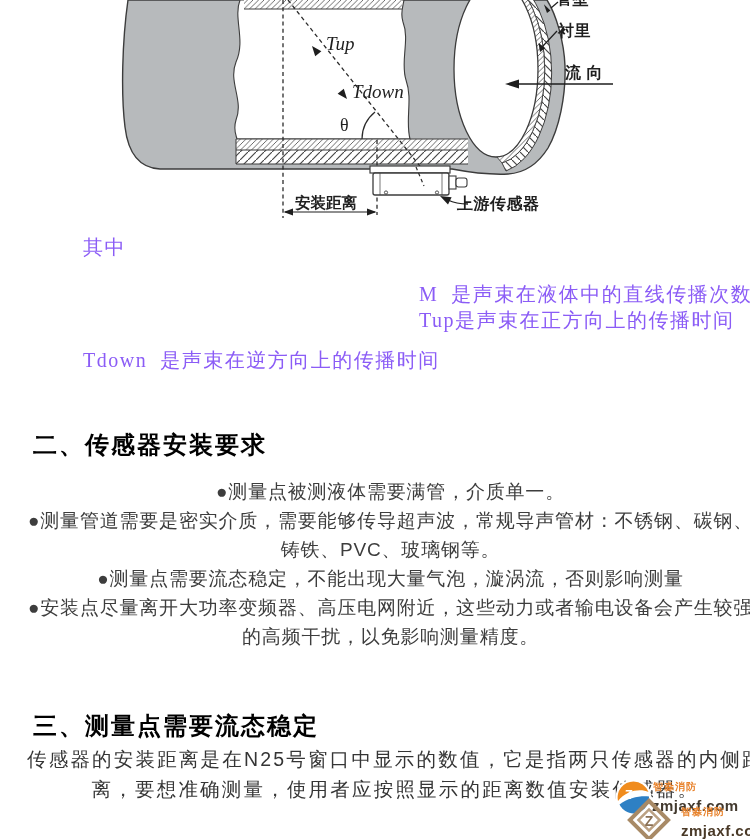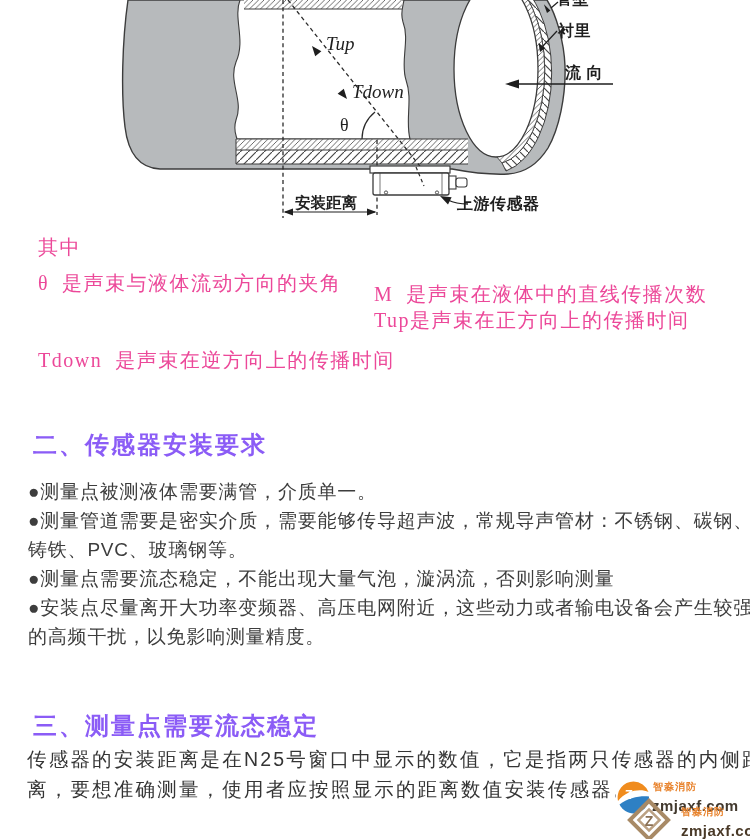--- a/index.html
+++ b/index.html
@@ -1,22 +1,22 @@
 <!DOCTYPE html>
 <html><head>
 <meta charset="utf-8">
 <style>
   html,body{margin:0;padding:0;background:#fff;}
   .page{position:relative;width:750px;height:839px;background:#ffffff;overflow:hidden;
-        font-family:"Liberation Sans","DejaVu Sans",sans-serif;}
+        font-family:"Liberation Sans","DejaVu Sans",sans-serif;text-align:center;}
   .abs{position:absolute;white-space:pre;}
   
-  .def{font-family:"Liberation Serif","DejaVu Serif",serif;font-size:20px;color:#ec4899;letter-spacing:1.5px;}
+  .def{font-family:"Liberation Serif","DejaVu Serif",serif;font-size:20px;color:#8b5cf6;letter-spacing:1.5px;margin-left:45px;}
   
-  .h2{font-size:24px;font-weight:bold;color:#8b5cf6;letter-spacing:2px;}
+  .h2{font-size:24px;font-weight:bold;color:#000000;letter-spacing:2px;}
   
   .bodyblock{position:absolute;left:28px;color:#3d3d3d;font-size:19px;line-height:29px;letter-spacing:0.8px;}
   .bodyblock div{white-space:pre;}
   .s3block{position:absolute;left:27px;color:#353535;font-size:19.5px;line-height:30px;letter-spacing:2.2px;}
   .s3block div{white-space:pre;}
   
   .dlabel{font-family:"Liberation Sans","DejaVu Sans",sans-serif;font-weight:bold;font-size:16px;fill:#1f1f1f;letter-spacing:0.5px;}
   .dsmall{font-family:"Liberation Sans","DejaVu Sans",sans-serif;font-weight:bold;font-size:15.5px;fill:#1f1f1f;}
   .dmath{font-family:"Liberation Serif","DejaVu Serif",serif;font-style:italic;font-size:19px;fill:#1f1f1f;}
   .dtheta{font-family:"Liberation Serif","DejaVu Serif",serif;font-size:18px;fill:#1f1f1f;}
@@ -137,21 +137,20 @@
     <text class="dtheta" x="340" y="131">θ</text>
     <text class="dsmall" x="295" y="208">安装距离</text>
     <text class="dlabel" x="457" y="209">上游传感器</text>
     <text class="dlabel" x="556" y="4">管壁</text>
     <text class="dlabel" x="558" y="36">衬里</text>
     <text class="dlabel" x="565" y="78">流  向</text>
   </svg>
 
   <div class="abs def" style="left:38px;top:234px;">其中</div>
 
-  <div class="abs def" style="left:38px;top:270px;">θ  是声束与液体流动方向的夹角</div>
   <div class="abs def" style="left:374px;top:281px;">M  是声束在液体中的直线传播次数</div>
 
   <div class="abs def" style="left:374px;top:307px;">Tup是声束在正方向上的传播时间</div>
 
   <div class="abs def" style="left:38px;top:347px;">Tdown  是声束在逆方向上的传播时间</div>
 
   <div class="abs h2" style="left:33px;top:429px;">二、传感器安装要求</div>
 
   <div class="bodyblock" style="top:477px;">
     <div>●测量点被测液体需要满管，介质单一。</div>

